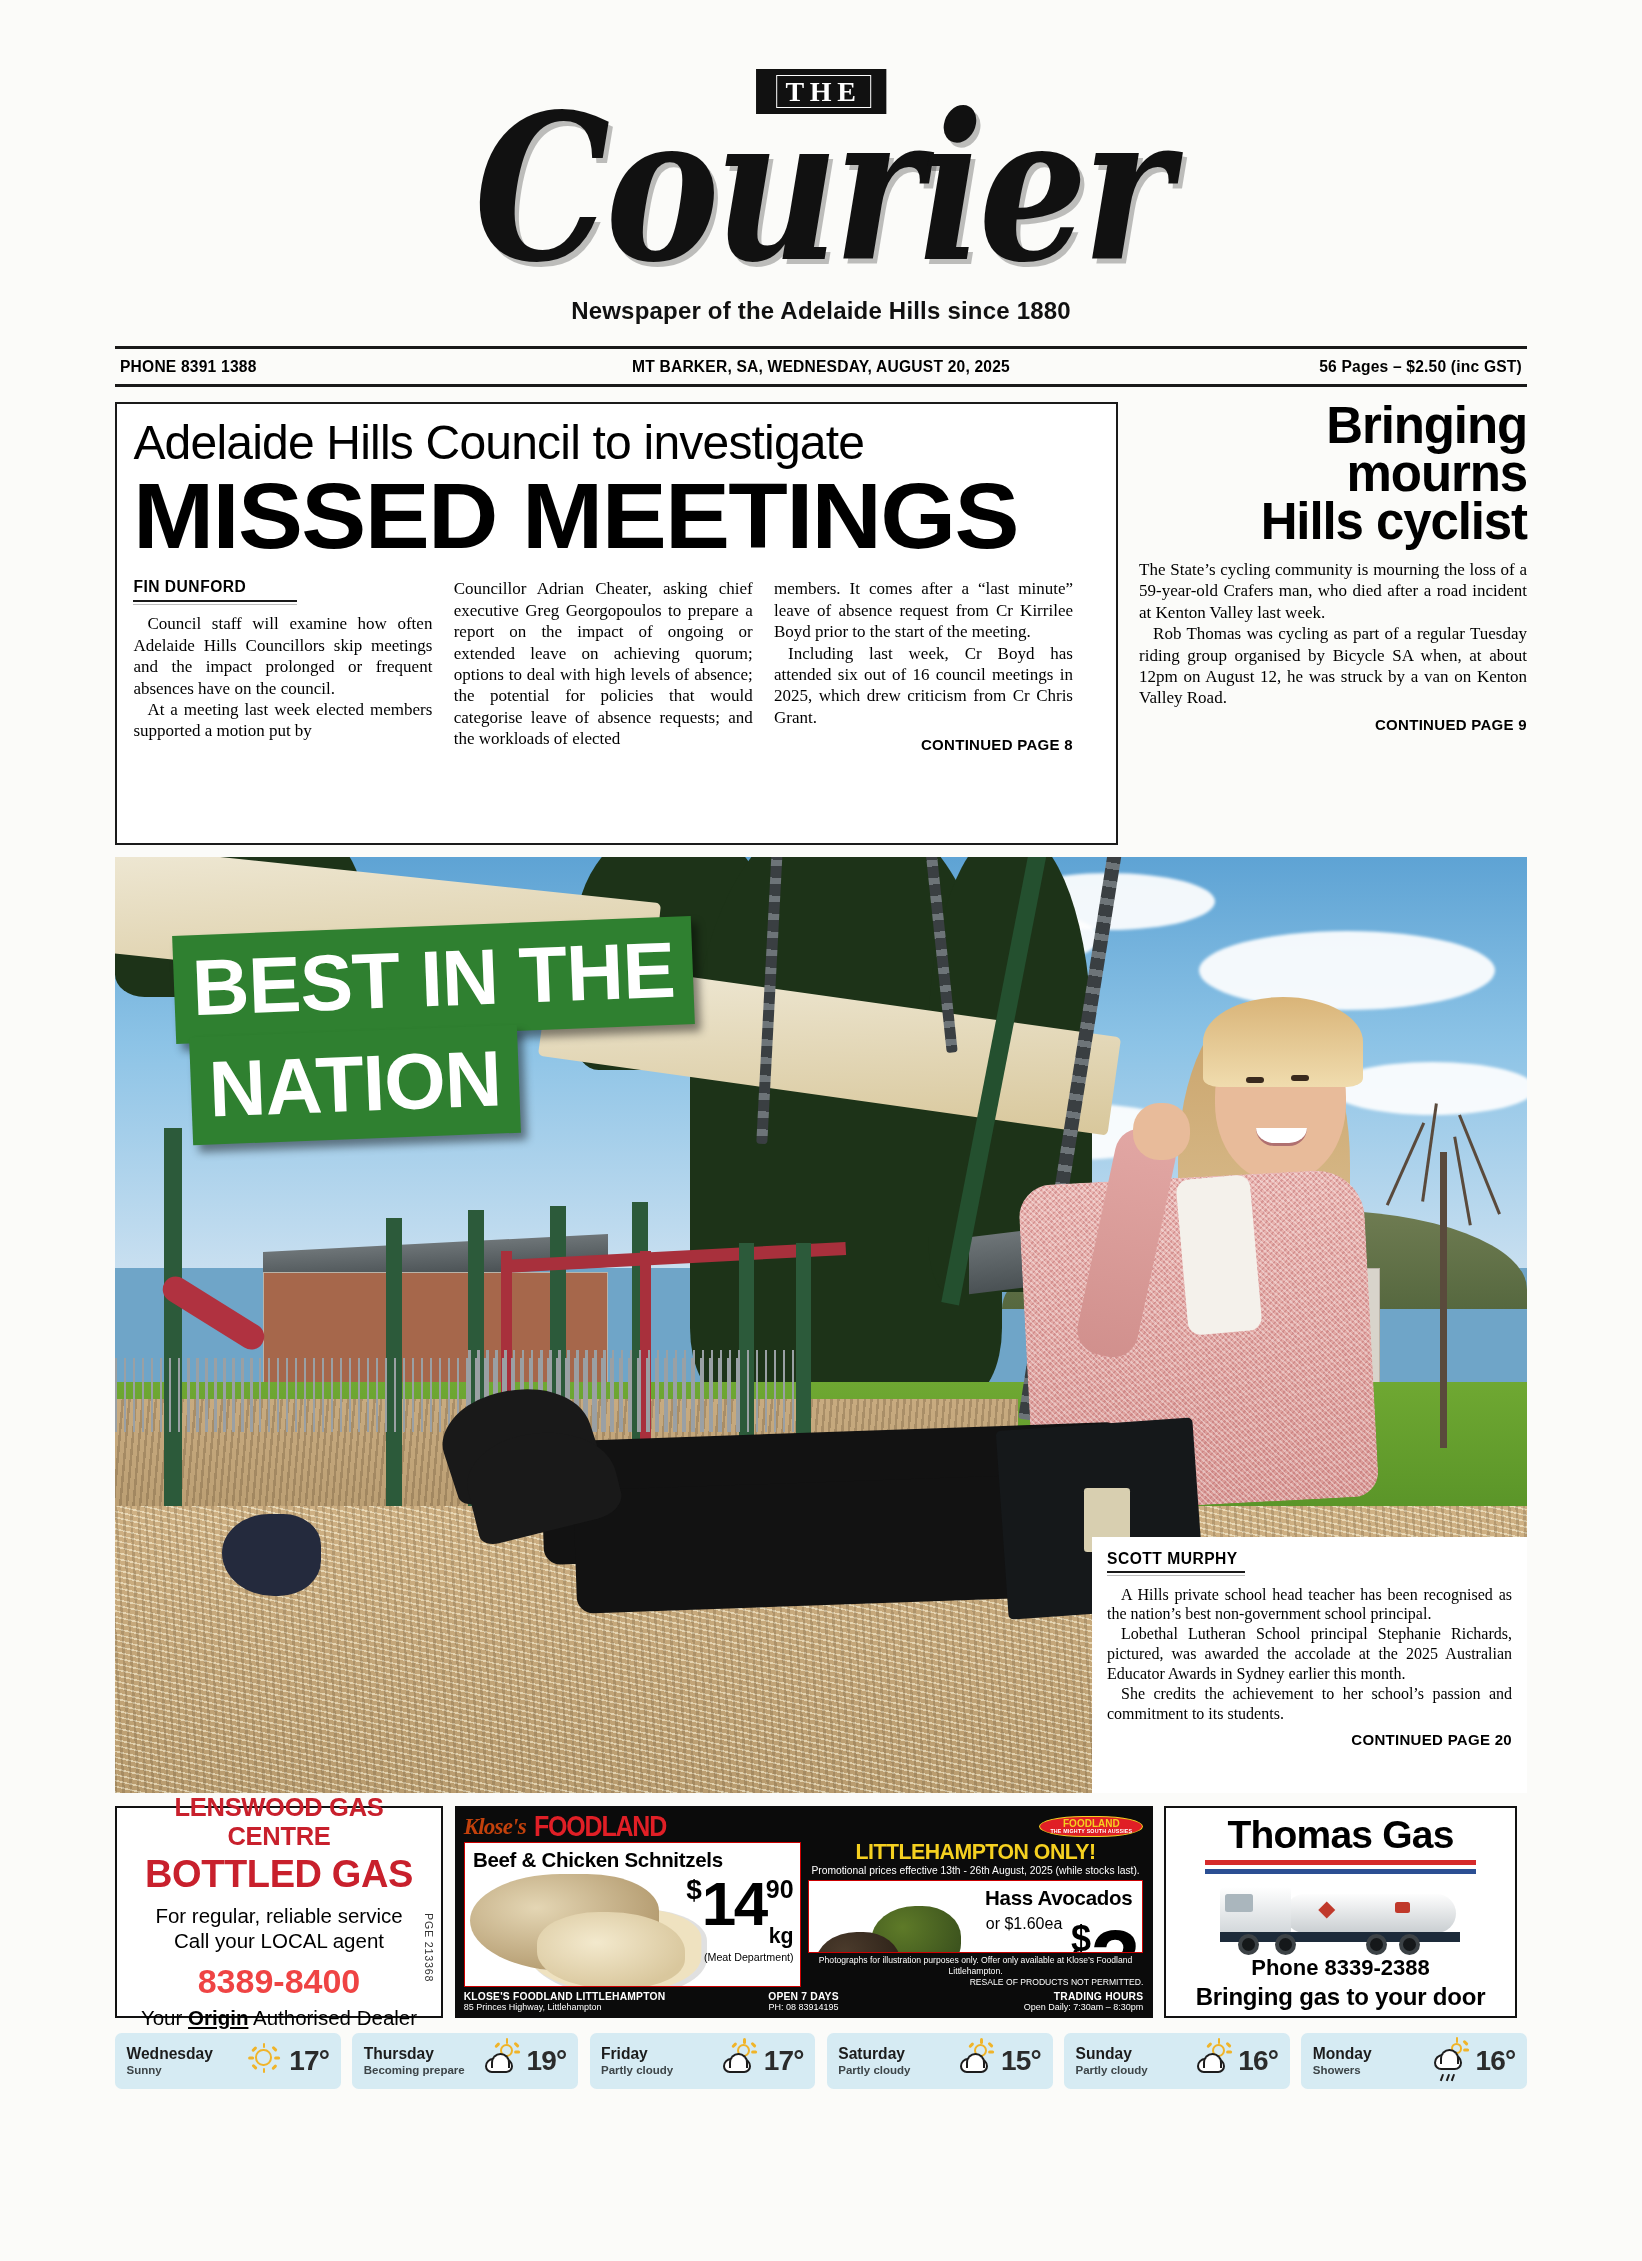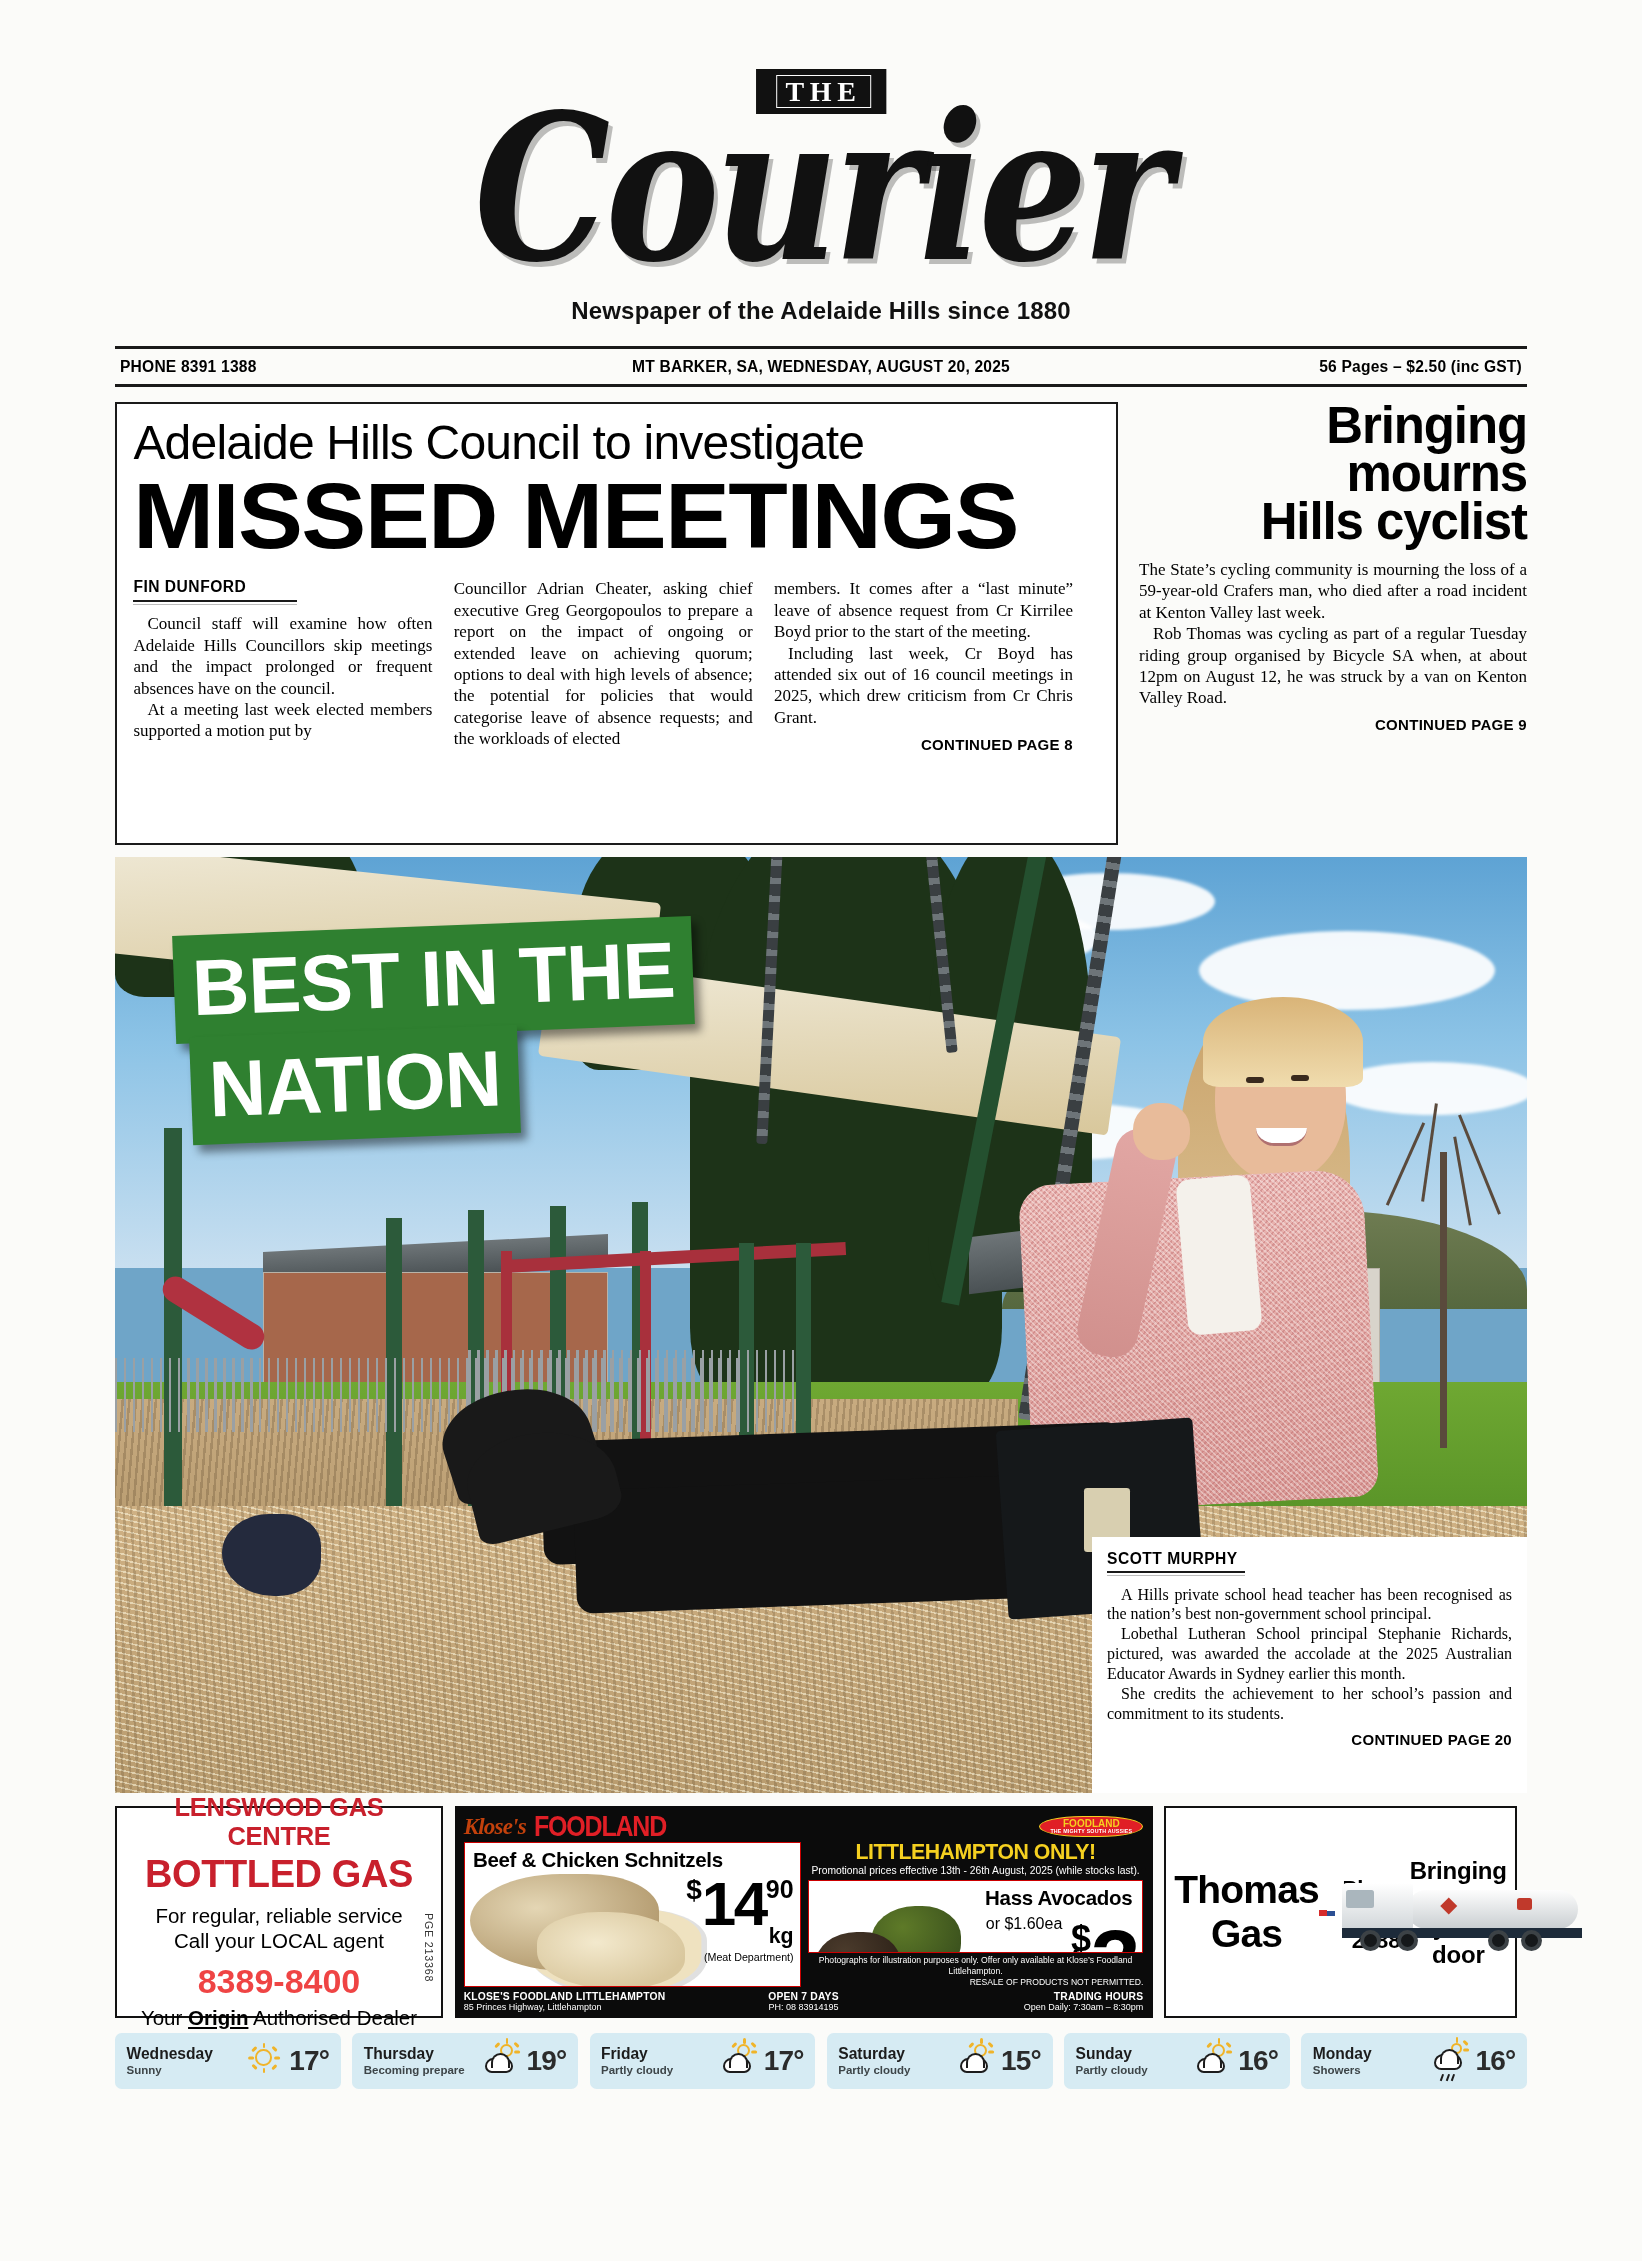--- a/index.html
+++ b/index.html
@@ -273,21 +273,21 @@
   .for3 { position:absolute; right:5px; top:43px; font-weight:bold; line-height:.85; }
   .for3 .for { font-size:25px; }
   .for3 .d { font-size:36px; vertical-align:top;}
   .for3 .three { font-size:89px; letter-spacing:-3.3px; }
   .orea { position:absolute; right:80px; bottom:19px; font-size:16px; }
   .litt-foot { color:#fff; font-size:8.6px; text-align:center; line-height:1.25; padding-top:2.5px;}
   .litt-foot .r2 { text-align:right; }
 
   .ad-thomas {
     width:353px; border:2.5px solid #111; background:#fff; text-align:center;
-    display:flex; flex-direction:row; align-items:center; padding:5px 8.2px;
+    display:flex; flex-direction:column; align-items:center; padding:5px 8.2px;
   }
   .tg-name { font-size:39px; font-weight:bold; letter-spacing:-0.8px; }
   .tg-rule-red { width:271px; height:5.7px; background:#d62b2b; margin-top:3.3px; }
   .tg-rule-blue { width:271px; height:5.7px; background:#2b4f93; margin-top:4.1px; }
   .tg-truck { position:relative; width:255px; height:76px; margin-top:6.6px; }
   .tank { position:absolute; left:72px; top:13px; width:171px; height:39px;
           background:linear-gradient(#fdfdfd,#c9ced1); border-radius:21.3px; }
   .cab  { position:absolute; left:6.6px; top:6.6px; width:71px; height:46px;
           background:linear-gradient(#fff,#d2d7da); border-radius:5px 3.3px 2.5px 2.5px; }
   .cabwin{ position:absolute; left:11.5px; top:13px; width:28px; height:18px; background:#aab6bd; border-radius:2.5px;}

